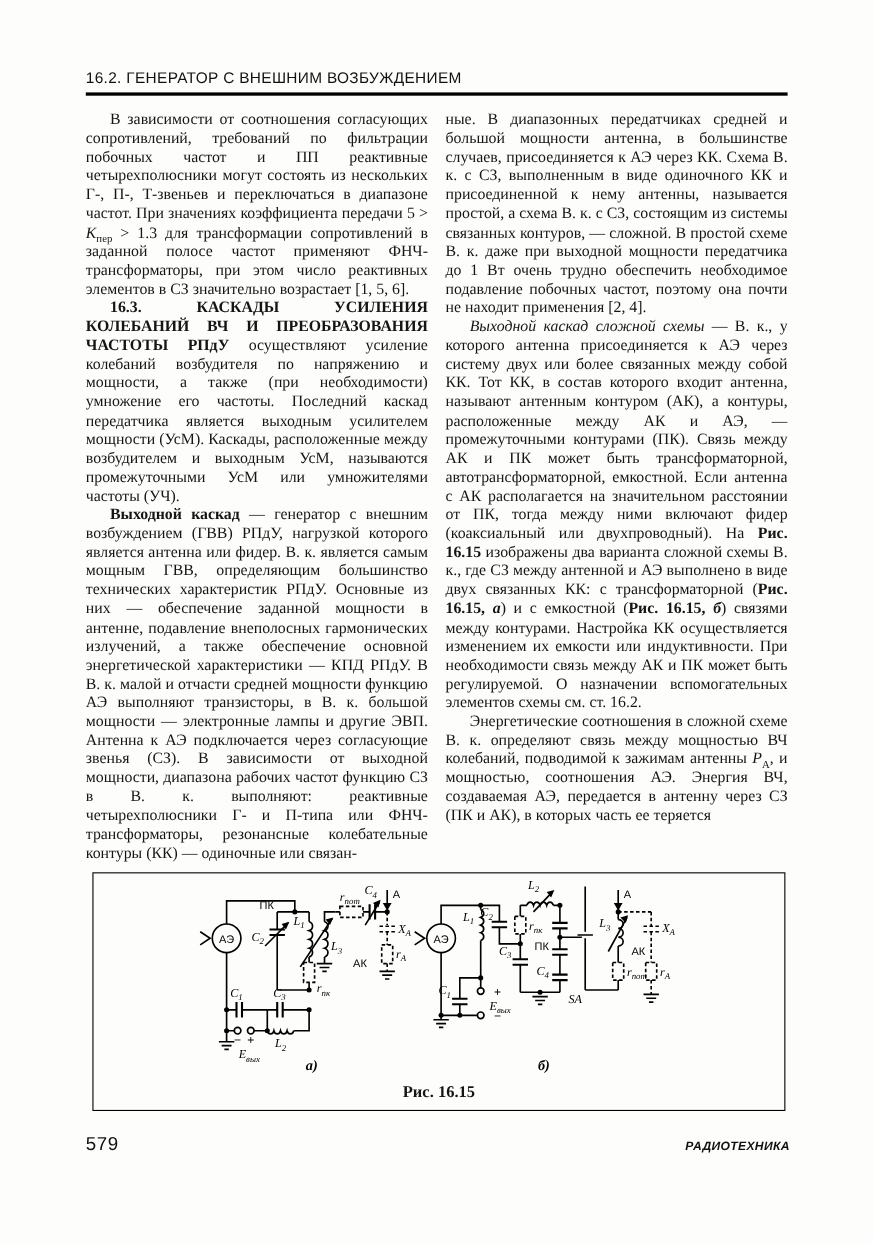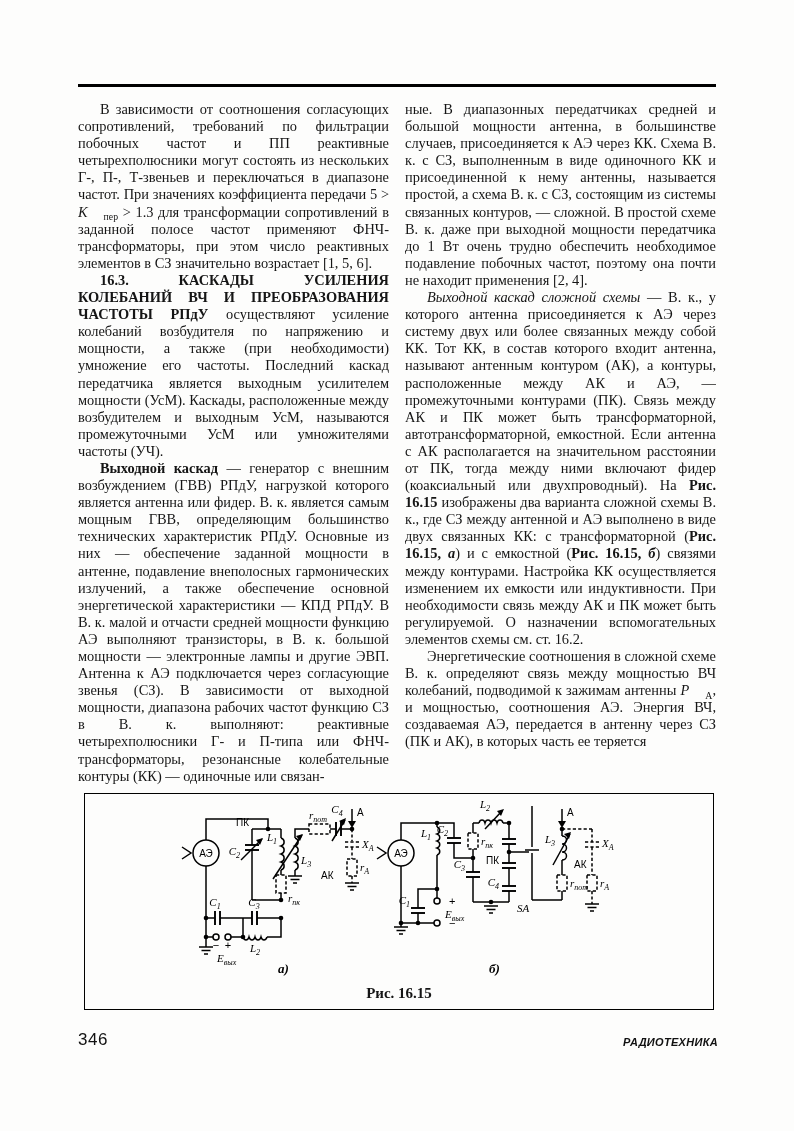--- a/index.html
+++ b/index.html
@@ -7,21 +7,21 @@
         font-family:"Liberation Serif",serif;overflow:hidden;box-shadow:0 0 6px rgba(0,0,0,.4);}
   .running-head{position:absolute;left:78px;top:62px;width:638px;
         font-family:"Liberation Sans",sans-serif;font-size:14px;letter-spacing:.3px;color:#111;}
   .head-rule{position:absolute;left:78px;top:84px;width:638px;height:3px;background:#000;}
   .columns{position:absolute;left:78px;top:101px;width:638px;height:690px;display:flex;gap:16px;overflow:hidden;}
   .col{width:311px;font-size:14.4px;line-height:17.1px;text-align:justify;hyphens:auto;}
   .col p{margin:0;}
   .col p.indent{text-indent:22px;}
   .col b{font-weight:bold;}
   .col .it{font-style:italic;}
-  sub{font-size:.68em;line-height:0;margin-left:16px;}
+  sub{font-size:.68em;line-height:0;}
   .figure{position:absolute;left:84px;top:793px;width:628px;height:215px;border:1px solid #000;background:#fdfdfc;}
   .figure svg{display:block;margin-top:2px;}
   .caption{position:absolute;left:0;bottom:7px;width:100%;text-align:center;
            font-weight:bold;font-size:15px;font-family:"Liberation Serif",serif;}
   .footer-page{position:absolute;left:78px;top:1030px;font-family:"Liberation Sans",sans-serif;
            font-size:17px;letter-spacing:.5px;color:#111;}
   .footer-brand{position:absolute;right:76px;top:1036px;font-family:"Liberation Sans",sans-serif;
            font-style:italic;font-weight:bold;font-size:11px;letter-spacing:.3px;color:#111;}
   
   .w{stroke:#000;stroke-width:1.5;fill:none;}
@@ -33,20 +33,23 @@
   .lab .sub{font-size:8px;}
   .caps{font:10px "Liberation Sans",sans-serif;fill:#000;}
   .sgn{font:11px "Liberation Sans",sans-serif;fill:#000;}
   .tag{font:bold italic 13px "Liberation Serif",serif;fill:#000;}
 </style>
 </head>
 <body>
 
 <div class="page">
 
+  <div class="running-head">
+    <span>16.2. ГЕНЕРАТОР С ВНЕШНИМ ВОЗБУЖДЕНИЕМ</span>
+  </div>
   <div class="head-rule"></div>
 
   <div class="columns">
     <div class="col">
       <p class="indent"><span>В зависимости от соотношения согласующих сопротивлений, требований по фильтрации побочных частот и ПП реактивные четырехполюсники могут состоять из нескольких Г-, П-, Т-звеньев и переключаться в диапазоне частот. При значениях коэффициента передачи 5 &gt; </span><span class="it">K</span><sub>пер</sub><span> &gt; 1.3 для трансформации сопротивлений в заданной полосе частот применяют ФНЧ-трансформаторы, при этом число реактивных элементов в СЗ значительно возрастает [1, 5, 6].</span></p>
       <p class="indent"><b>16.3. КАСКАДЫ УСИЛЕНИЯ КОЛЕБАНИЙ ВЧ И ПРЕОБРАЗОВАНИЯ ЧАСТОТЫ РПдУ</b><span> осуществляют усиление колебаний возбудителя по напряжению и мощности, а также (при необходимости) умножение его частоты. Последний каскад передатчика является выходным усилителем мощности (УсМ). Каскады, расположенные между возбудителем и выходным УсМ, называются промежуточными УсМ или умножителями частоты (УЧ).</span></p>
       <p class="indent"><b>Выходной каскад</b><span> — генератор с внешним возбуждением (ГВВ) РПдУ, нагрузкой которого является антенна или фидер. В. к. является самым мощным ГВВ, определяющим большинство технических характеристик РПдУ. Основные из них — обеспечение заданной мощности в антенне, подавление внеполосных гармонических излучений, а также обеспечение основной энергетической характеристики — КПД РПдУ. В В. к. малой и отчасти средней мощности функцию АЭ выполняют транзисторы, в В. к. большой мощности — электронные лампы и другие ЭВП. Антенна к АЭ подключается через согласующие звенья (СЗ). В зависимости от выходной мощности, диапазона рабочих частот функцию СЗ в В. к. выполняют: реактивные четырехполюсники Г- и П-типа или ФНЧ-трансформаторы, резонансные колебательные контуры (КК) — одиночные или связан-</span></p>
     </div>
     <div class="col">
       <p><span>ные. В диапазонных передатчиках средней и большой мощности антенна, в большинстве случаев, присоединяется к АЭ через КК. Схема В. к. с СЗ, выполненным в виде одиночного КК и присоединенной к нему антенны, называется простой, а схема В. к. с СЗ, состоящим из системы связанных контуров, — сложной. В простой схеме В. к. даже при выходной мощности передатчика до 1 Вт очень трудно обеспечить необходимое подавление побочных частот, поэтому она почти не находит применения [2, 4].</span></p>
@@ -280,15 +283,15 @@
         <line class="w" x1="352" y1="93" x2="352" y2="102"></line>
         <circle class="w" cx="352" cy="105" r="3"></circle>
         <text class="sgn" x="364" y="109">+</text>
         <text class="lab" x="360" y="122"><tspan>E</tspan><tspan class="sub" dy="3">вых</tspan></text>
         <text class="tag" x="404" y="177">б)</text>
       </g>
     </svg>
     <div class="caption">Рис. 16.15</div>
   </div>
 
-  <div class="footer-page">346</div>
+  <div class="footer-page">579</div>
   <div class="footer-brand">РАДИОТЕХНИКА</div>
 </div>
 
 </body></html>

